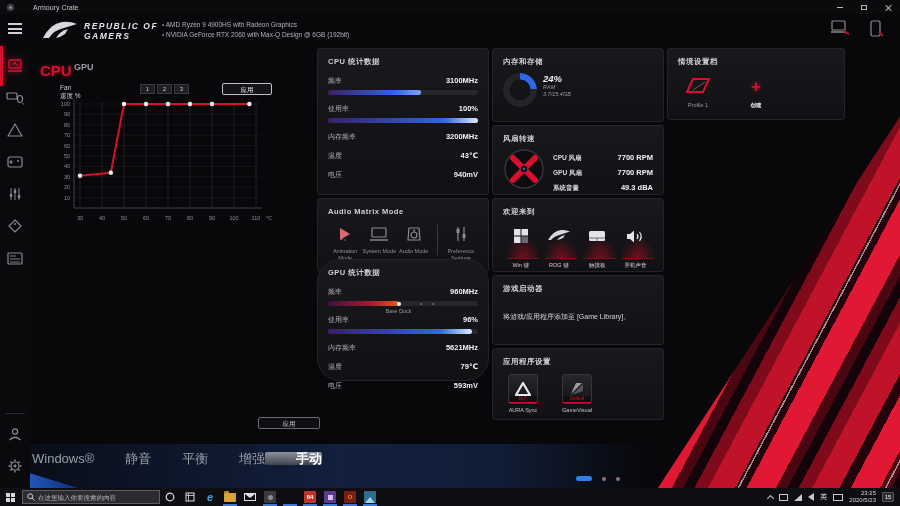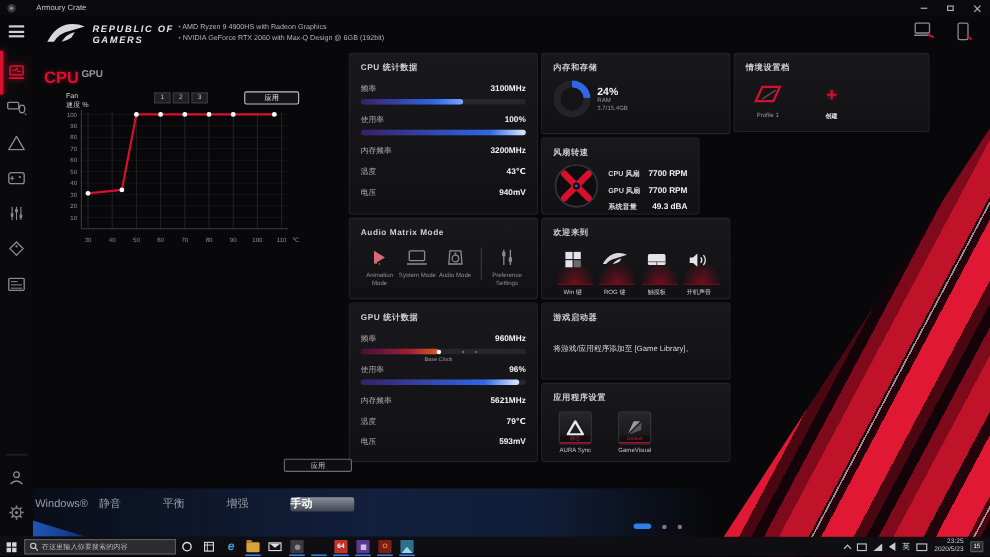--- a/index.html
+++ b/index.html
@@ -67,46 +67,46 @@
   
   .tab-cpu { position:absolute; left:40px; top:62px; font-size:15px; font-weight:bold; color:var(--accent); z-index:25; text-shadow:0 0 4px rgba(220,20,50,.6); }
   .tab-gpu { position:absolute; left:74px; top:62px; font-size:9px; font-weight:bold; color:#9a9aa0; z-index:25; }
   .fan-label { position:absolute; left:60px; top:84px; font-size:6.5px; color:#cfcfd4; line-height:8px; z-index:25; }
   .preset-group { position:absolute; left:140px; top:84px; display:flex; gap:2px; z-index:25; }
   .preset-btn { width:15px; height:10px; background:#1f1f24; border:1px solid #3a3a40; color:#c8c8cc; font-size:6px; text-align:center; line-height:9px; }
   .apply-top { position:absolute; left:222px; top:83px; width:50px; height:12px; border:1px solid #c0c0c6; border-radius:2px; background:#141417; color:#e8e8ec; font-size:6.5px; text-align:center; line-height:11px; z-index:25; }
   #fan-chart { position:absolute; left:48px; top:96px; z-index:22; }
 
   .mode-tabs { position:absolute; left:32px; top:452px; width:290px; height:13px; display:flex; z-index:25; }
-  .mode-tab { flex:1; font-size:10px; color:#9aa0a8; text-align:left; line-height:13px; }
+  .mode-tab { flex:1; font-size:13px; color:#9aa0a8; text-align:right; line-height:13px; }
   .mode-tab.active { background:linear-gradient(180deg,#8a919c,#3f444c); color:#fff; border-radius:2px; font-weight:bold; }
   .apply-bottom { position:absolute; left:258px; top:417px; width:62px; height:12px; border:1px solid #6a6a70; border-radius:2px; background:rgba(20,20,24,.6); color:#c4c4ca; font-size:6.5px; text-align:center; line-height:11px; z-index:25; }
 
   
   .p-cpu      { left:317px; top:48px;  width:172px; height:147px; }
   .p-anime    { left:317px; top:198px; width:172px; height:74px; }
-  .p-gpu      { left:317px; top:275px; width:172px; height:145px; }
+  .p-gpu      { left:317px; top:259px; width:172px; height:122px;border-radius:23px; }
   .p-mem      { left:492px; top:48px;  width:172px; height:74px; }
-  .p-fans     { left:492px; top:125px; width:144px; height:70px; }
+  .p-fans     { left:492px; top:125px; width:172px; height:70px; }
   .p-device   { left:492px; top:198px; width:172px; height:74px; }
   .p-game     { left:492px; top:275px; width:172px; height:70px; }
   .p-appset   { left:492px; top:348px; width:172px; height:72px; }
   .p-profiles { left:667px; top:48px;  width:178px; height:72px; }
   .p-account  { left:667px; top:123px; width:178px; height:72px; }
 
   
   .anime-items { display:flex; align-items:flex-start; margin-top:7px; }
   .anime-item { width:38px; text-align:center; }
   .anime-item .a-ico { height:22px; display:flex; align-items:center; justify-content:center; }
   .anime-item .a-lbl { font-size:5.5px; color:#8f8f95; line-height:7px; margin-top:3px; }
   .anime-sep { width:1px; height:30px; background:#3a3a40; margin:2px 6px 0; }
 
   
   .mem-row { display:flex; margin-top:6px; }
-  .gauge { display:flex; align-items:center; width:50%; }
+  .gauge { display:flex; align-items:flex-start; width:50%;font-style:italic; }
   .ring { width:34px; height:34px; border-radius:50%; flex:none;
     -webkit-mask:radial-gradient(closest-side,transparent 61%,#000 63%); mask:radial-gradient(closest-side,transparent 61%,#000 63%); }
   .gauge-txt { margin-left:6px; }
   .gauge-pct { font-size:9.5px; color:#f2f2f5; font-weight:bold; }
   .gauge-lbl,.gauge-det { font-size:5.5px; color:#9a9aa0; line-height:7px; }
 
   
   .fans-body { display:flex; margin-top:4px; }
   .fan-x { flex:none; }
   .fans-rows { flex:1; margin-left:8px; }

